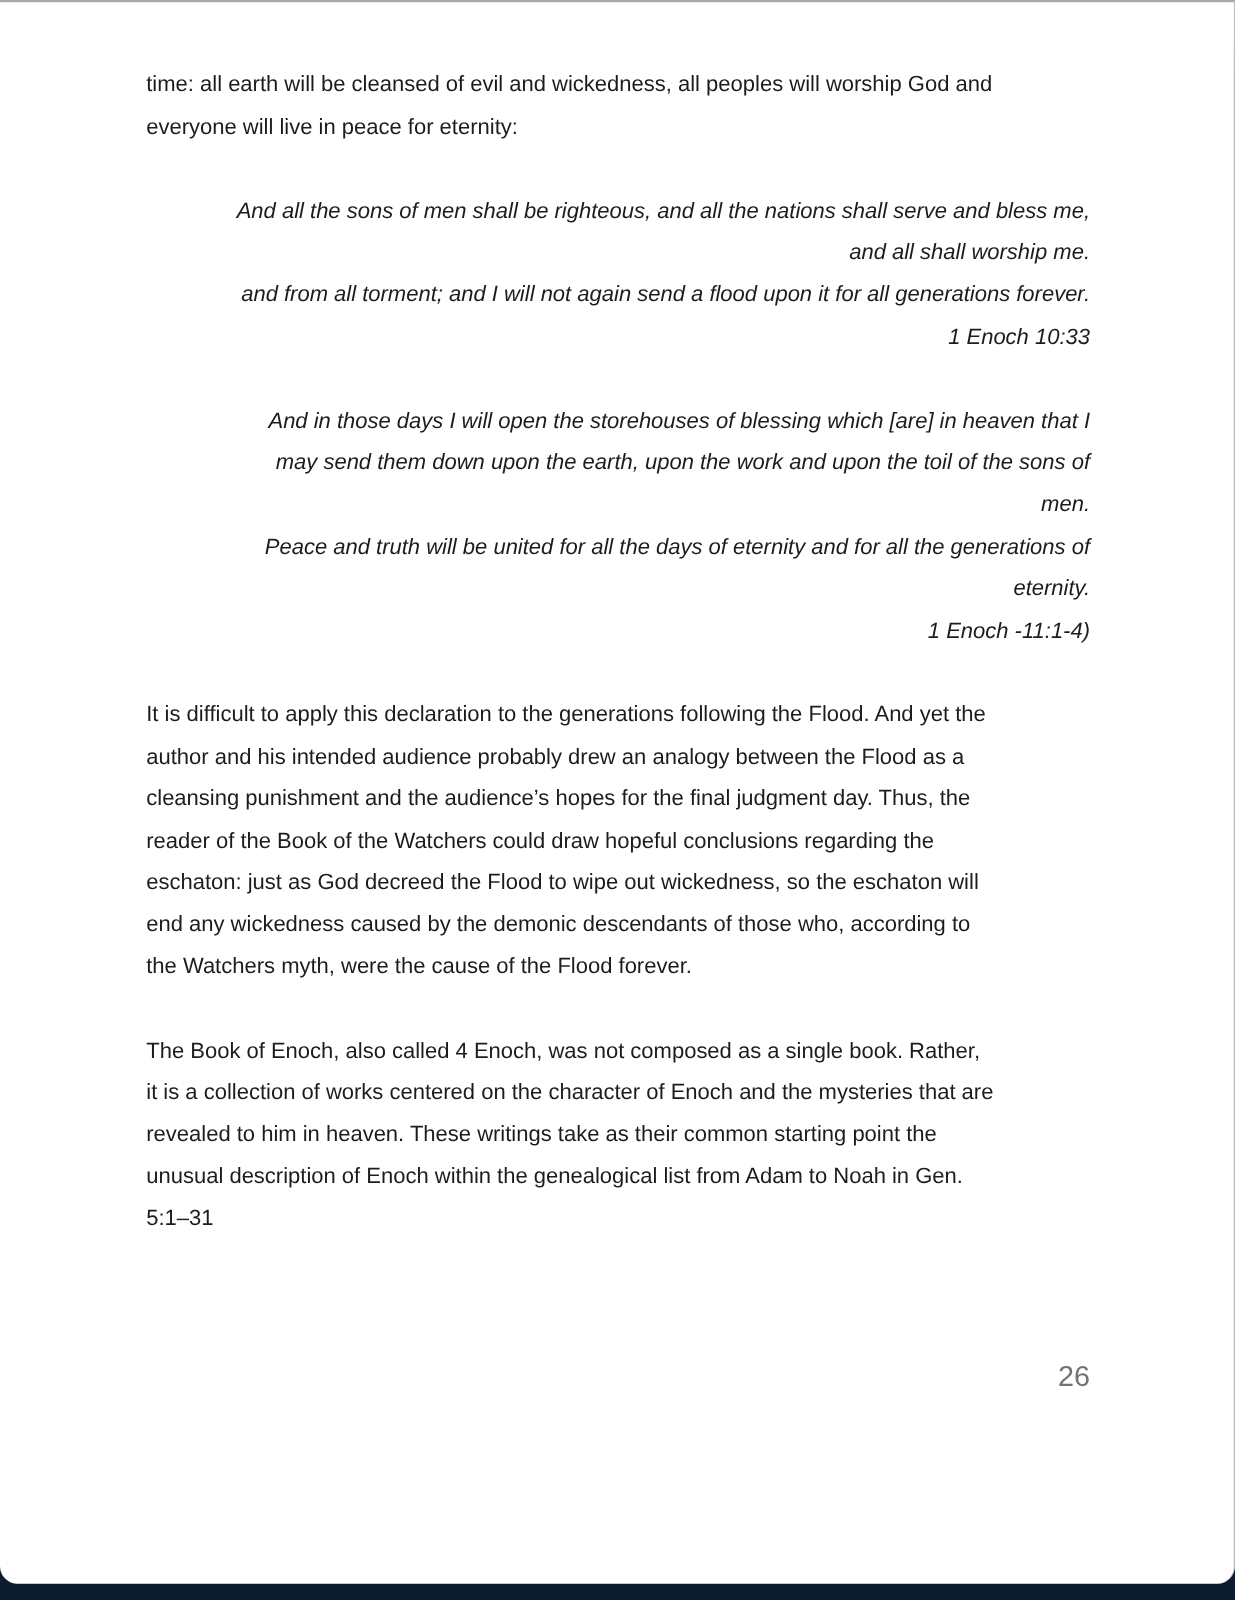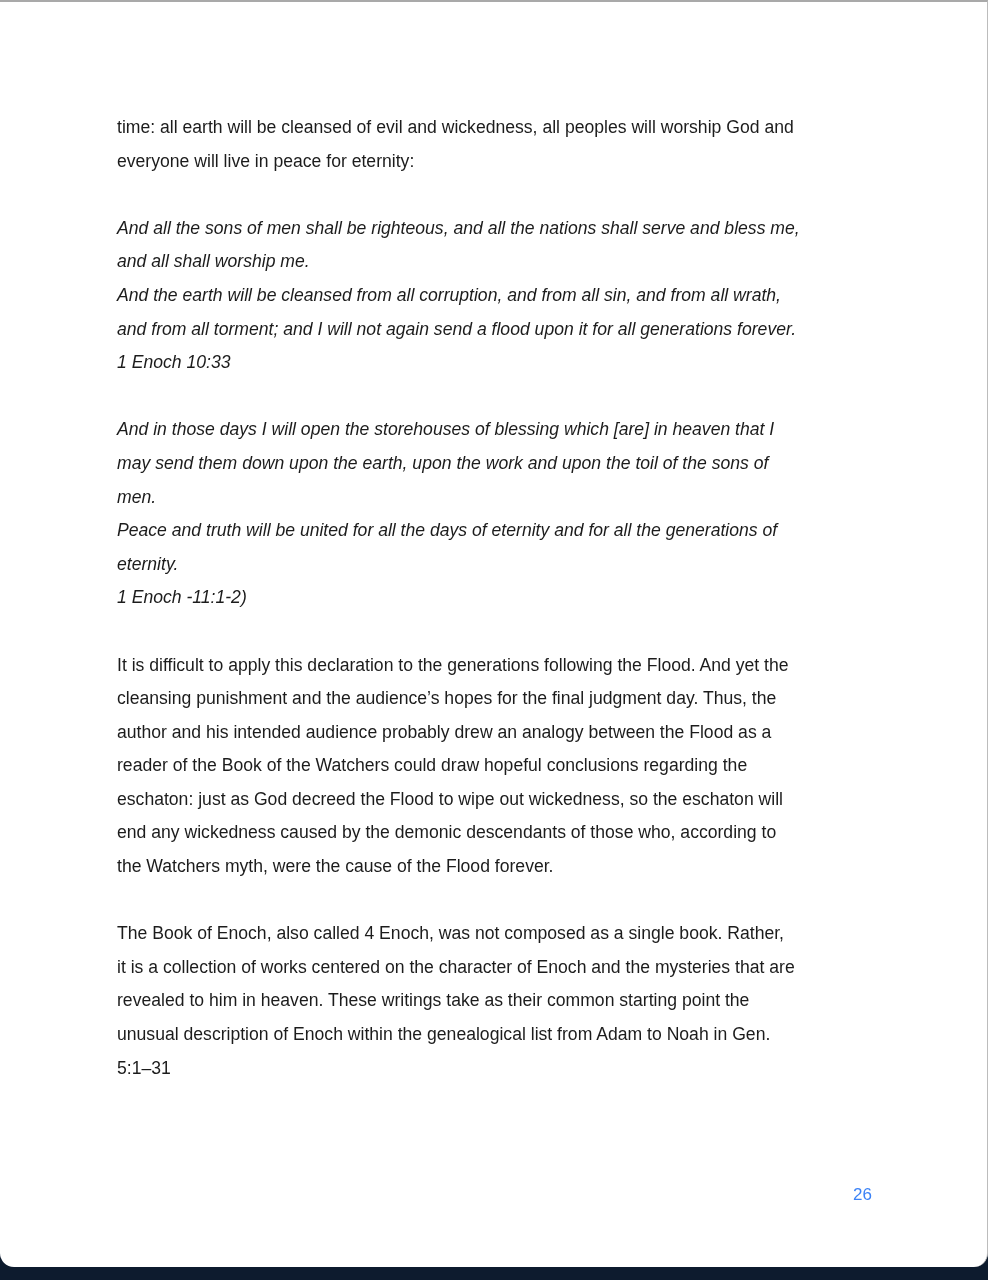--- a/index.html
+++ b/index.html
@@ -21,68 +21,67 @@
     border-top: 2px solid #a9a9a9;
     border-right: 1px solid #bcbcbc;
     border-radius: 0 0 14px 14px;
     box-sizing: border-box;
   }
   .page-content {
     position: absolute;
     top: 0;
     left: 0;
     right: 0;
-    padding: 109px 115px 0 117px;
+    padding: 49px 115px 0 117px;
     color: #1c1c1c;
     font-size: 17.6px;
     line-height: 33.6px;
   }
   .block { margin-top: 33.6px; }
   .block:first-child { margin-top: 0; }
   .block .line { white-space: nowrap; }
-  .block.center { text-align: left; }
+  .block.center { text-align: right; }
   .block.italic { font-style: italic; }
   .bold { font-weight: 400; }
   .page-number {
     text-align: right;
     margin-top: 93px;
-    font-size: 17px;
+    font-size: 23px;
     line-height: 33.6px;
-    color: #3b82f6;
+    color: #737373;
   }
 </style>
 </head>
 <body>
 
 <div class="document-page">
   <div class="page-content">
     <div>
         <div class="block">
           <div class="line">time: all earth will be cleansed of evil and wickedness, all peoples will worship God and</div>
           <div class="line">everyone will live in peace for eternity:</div>
         </div>
         <div class="block center italic">
           <div class="line">And all the sons of men shall be righteous, and all the nations shall serve and bless me,</div>
           <div class="line">and all shall worship me.</div>
-          <div class="line">And the earth will be cleansed from all corruption, and from all sin, and from all wrath,</div>
           <div class="line">and from all torment; and I will not again send a flood upon it for all generations forever.</div>
           <div class="line">1 Enoch 10:33</div>
         </div>
         <div class="block center italic">
           <div class="line">And in those days I will open the storehouses of blessing which [are] in heaven that I</div>
           <div class="line">may send them down upon the earth, upon the work and upon the toil of the sons of</div>
           <div class="line">men.</div>
           <div class="line">Peace and truth will be united for all the days of eternity and for all the generations of</div>
           <div class="line">eternity.</div>
-          <div class="line">1 Enoch -11:1-2)</div>
+          <div class="line">1 Enoch -11:1-4)</div>
         </div>
         <div class="block">
           <div class="line">It is difficult to apply this declaration to the generations following the Flood. And yet the</div>
+          <div class="line">author and his intended audience probably drew an analogy between the Flood as a</div>
           <div class="line">cleansing punishment and the audience’s hopes for the final judgment day. Thus, the</div>
-          <div class="line">author and his intended audience probably drew an analogy between the Flood as a</div>
           <div class="line">reader of the Book of the Watchers could draw hopeful conclusions regarding the</div>
           <div class="line">eschaton: just as God decreed the Flood to wipe out wickedness, so the eschaton will</div>
           <div class="line">end any wickedness caused by the demonic descendants of those who, according to</div>
           <div class="line"><span>the </span><span class="bold">Watchers</span><span> myth, were the cause of the Flood forever.</span></div>
         </div>
         <div class="block">
           <div class="line">The Book of Enoch, also called 4 Enoch, was not composed as a single book. Rather,</div>
           <div class="line">it is a collection of works centered on the character of Enoch and the mysteries that are</div>
           <div class="line">revealed to him in heaven. These writings take as their common starting point the</div>
           <div class="line">unusual description of Enoch within the genealogical list from Adam to Noah in Gen.</div>

